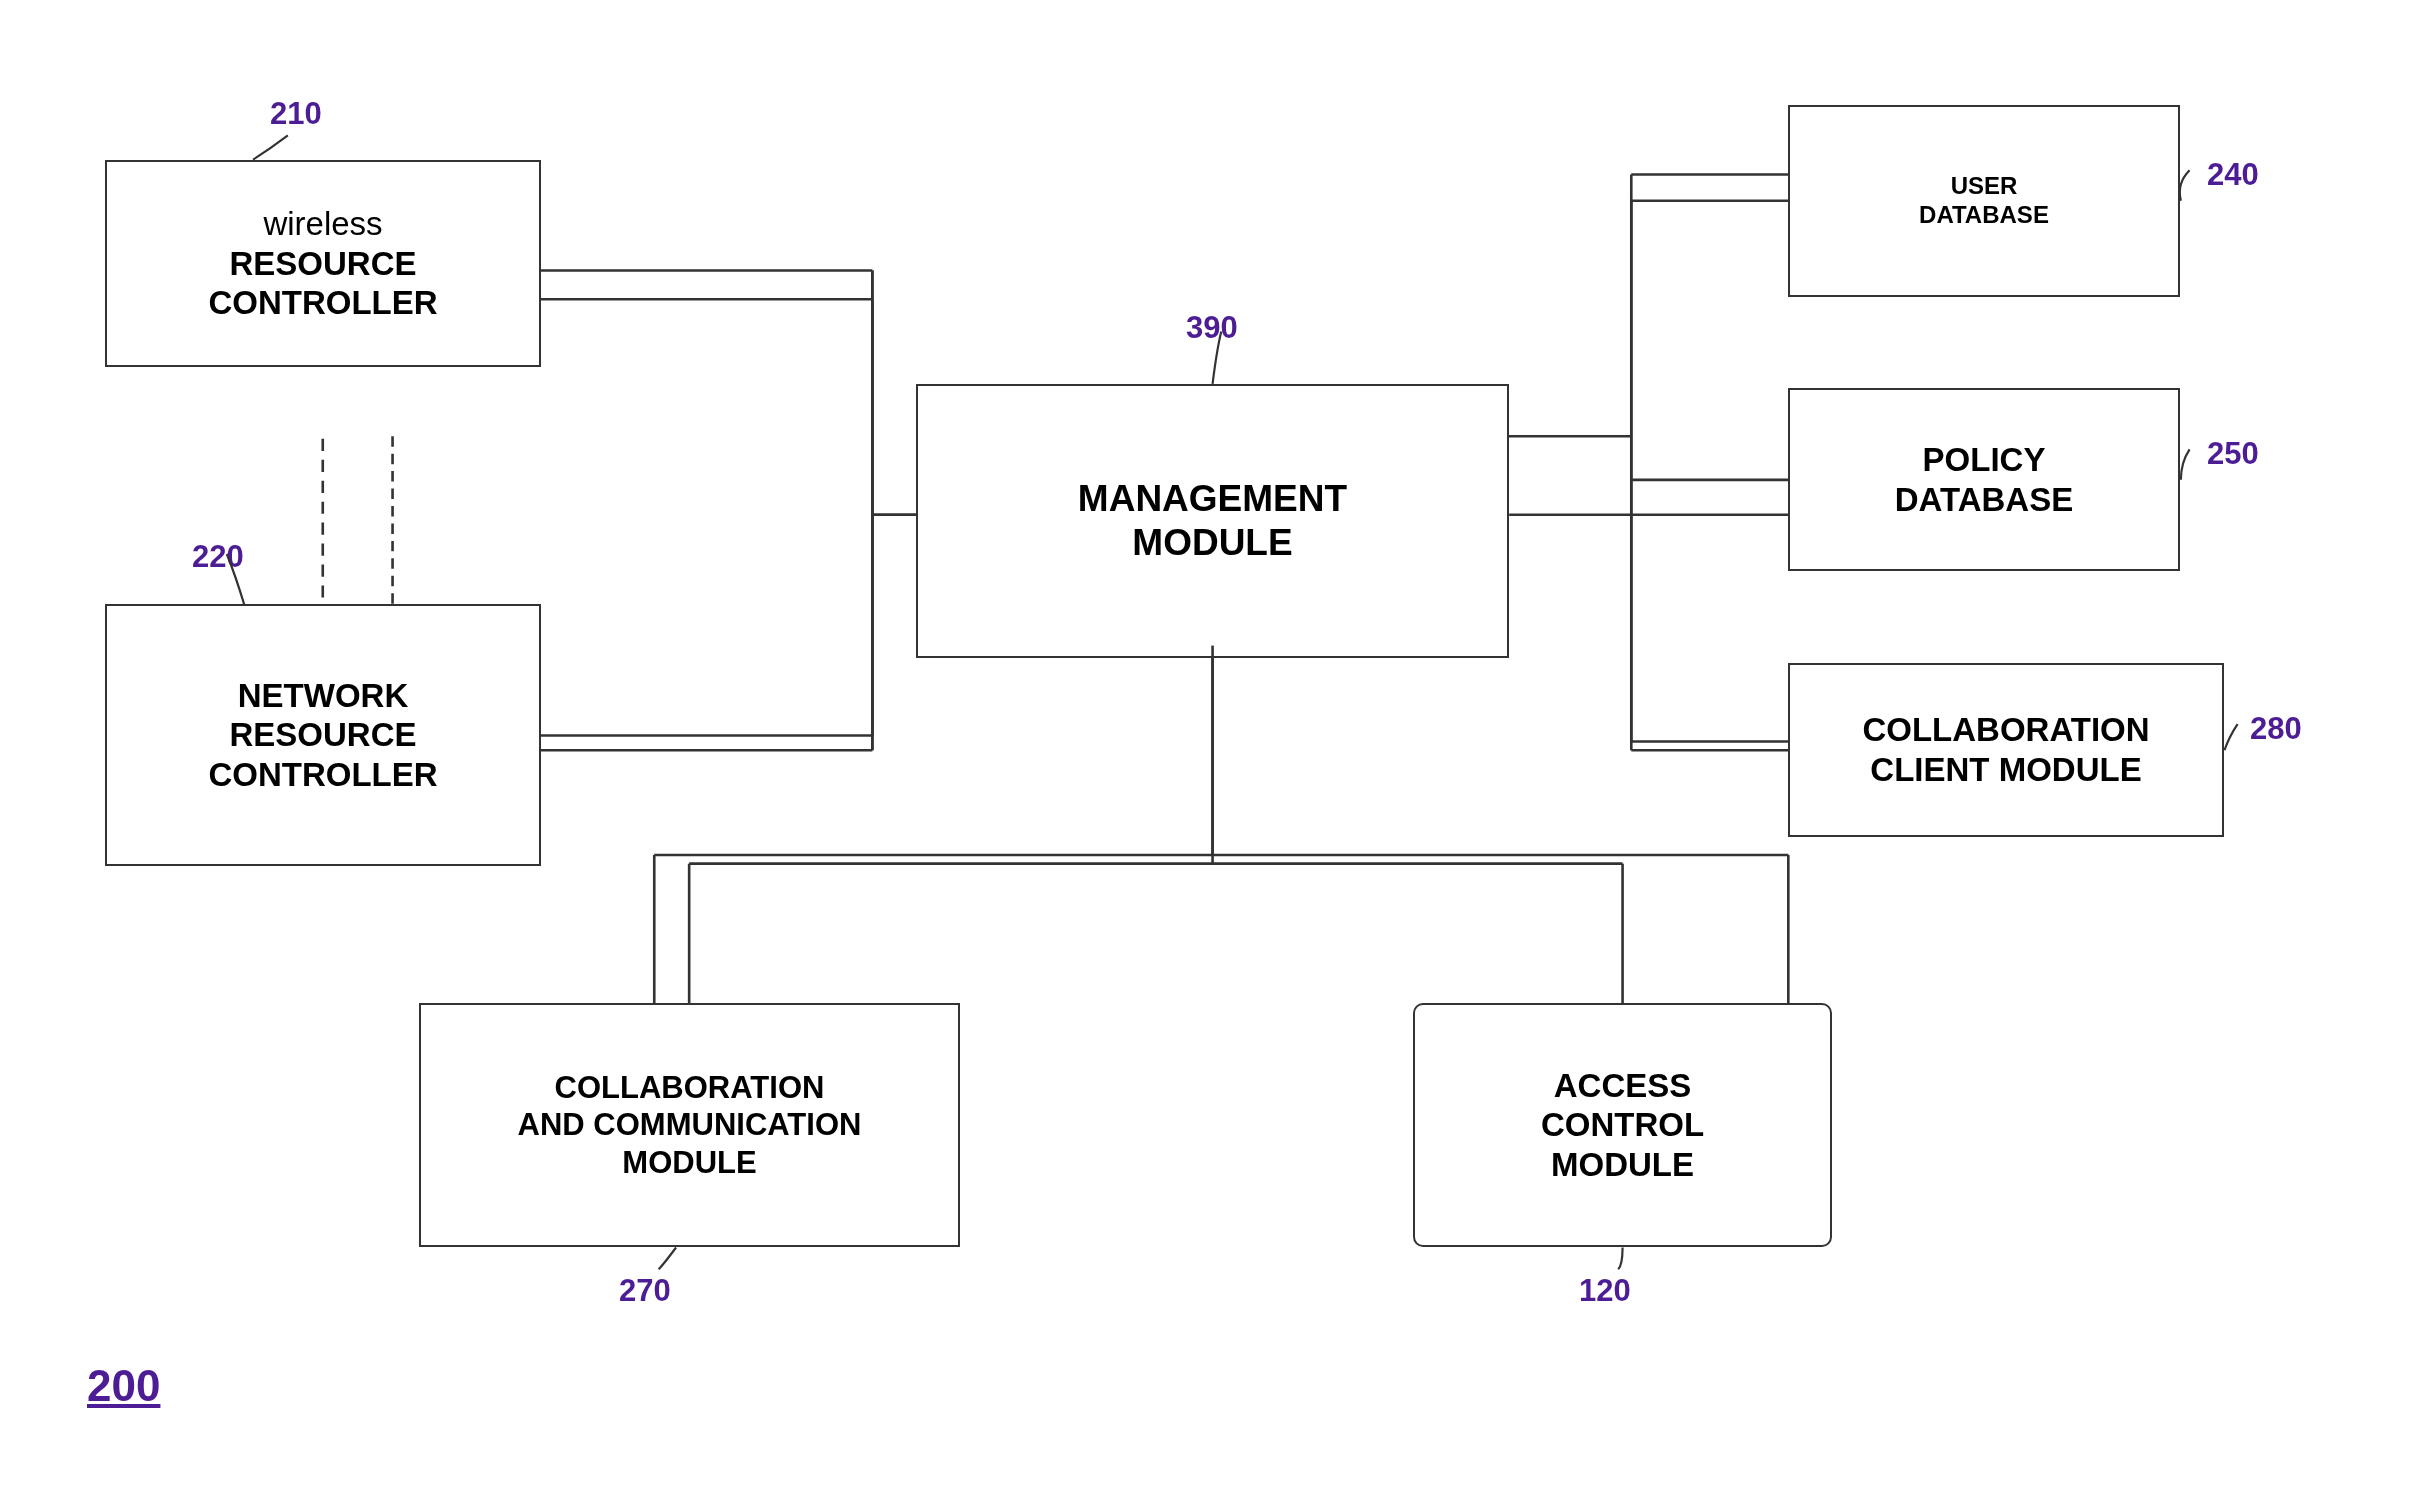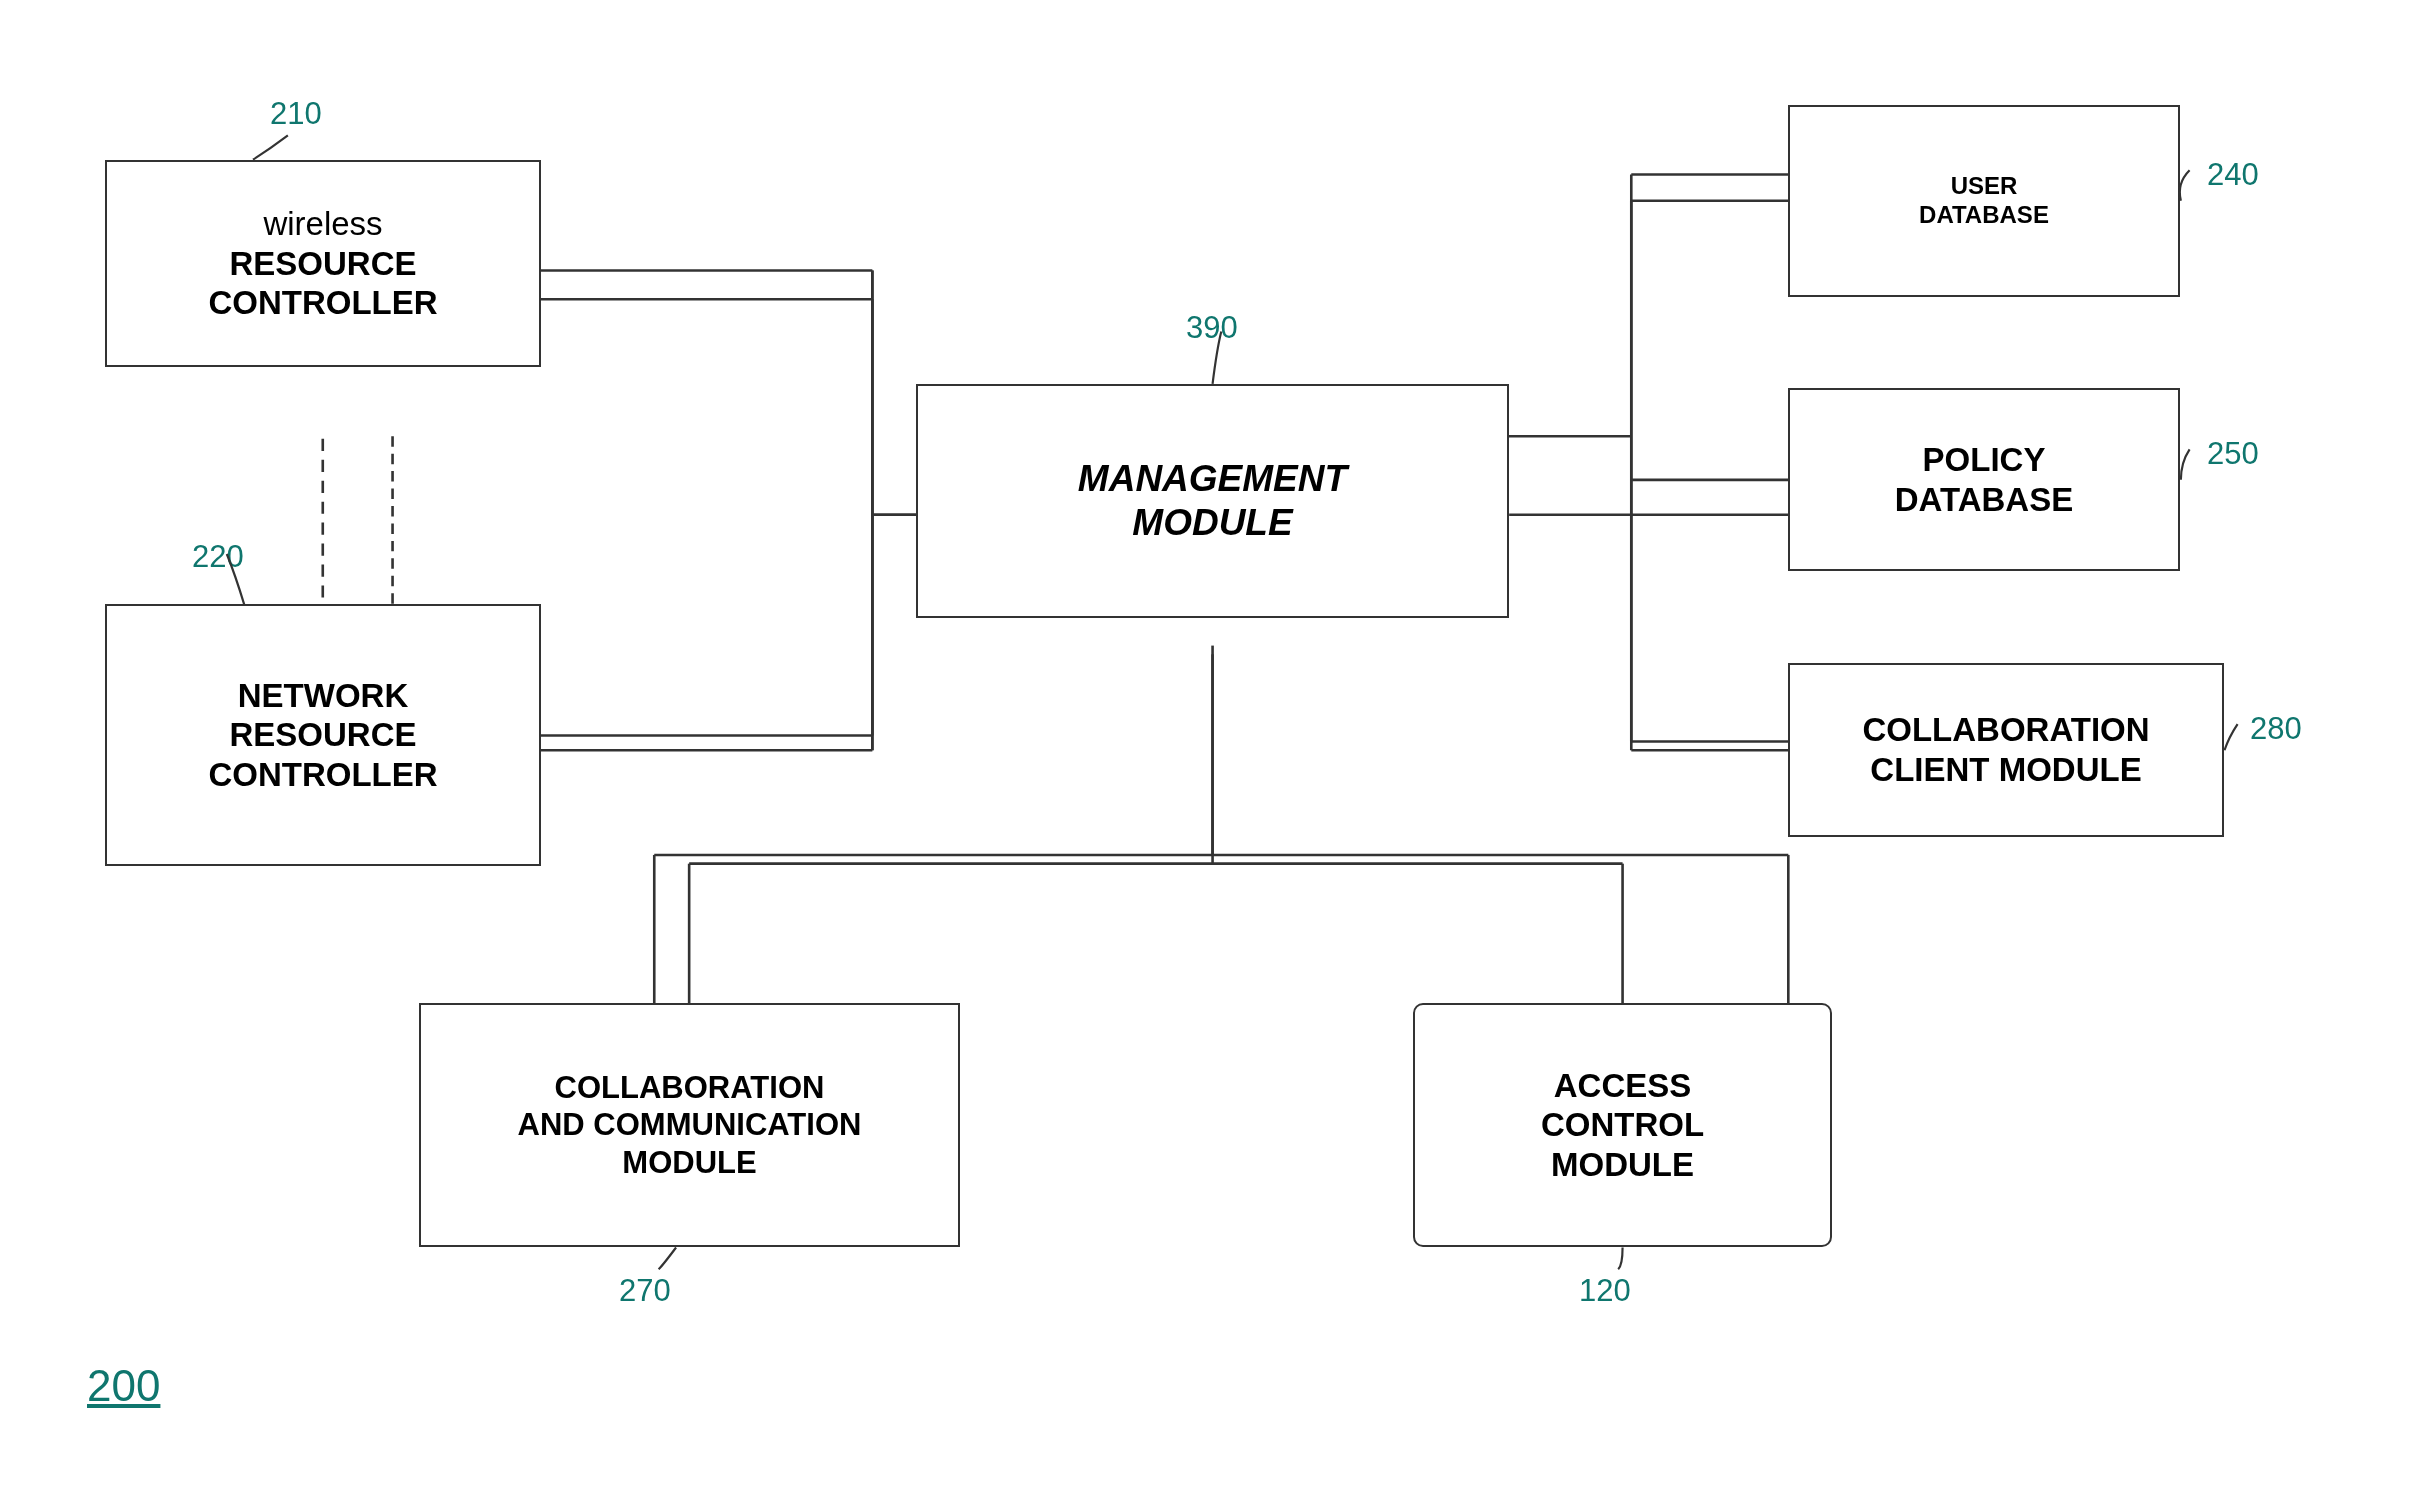--- a/index.html
+++ b/index.html
@@ -29,22 +29,22 @@
       text-align: center;
       font-size: 31px;
       font-weight: bold;
       line-height: 1.2;
       padding: 8.7px;
     }
 
     .label {
       position: absolute;
       font-size: 31px;
-      font-weight: normal;
-      color: #0f766e;
+      font-weight: bold;
+      color: #4c1d95;
     }
 
     
     .connector-svg {
       position: absolute;
       top: 0; left: 0;
       width: 2426px;
       height: 1511px;
       pointer-events: none;
     }
@@ -99,21 +99,21 @@
   </div>
 
   <div class="label" style="left:270px; top:96px;">210</div>
 
   <div class="box" style="left:105px; top:604px; width:436px; height:262px; font-size:33px;">
     <span>NETWORK<br>RESOURCE<br>CONTROLLER</span>
   </div>
 
   <div class="label" style="left:192px; top:539px;">220</div>
 
-  <div class="box" style="left:916px; top:384px; width:593px; height:234px; font-size:37px;font-style:italic;">
+  <div class="box" style="left:916px; top:384px; width:593px; height:274px; font-size:37px;">
     <span>MANAGEMENT<br>MODULE</span>
   </div>
 
   <div class="label" style="left:1186px; top:310px;">390</div>
 
   <div class="box" style="left:1788px; top:105px; width:392px; height:192px; font-size:24px;">
     <span>USER<br>DATABASE</span>
   </div>
 
   <div class="label" style="left:2207px; top:157px;">240</div>

